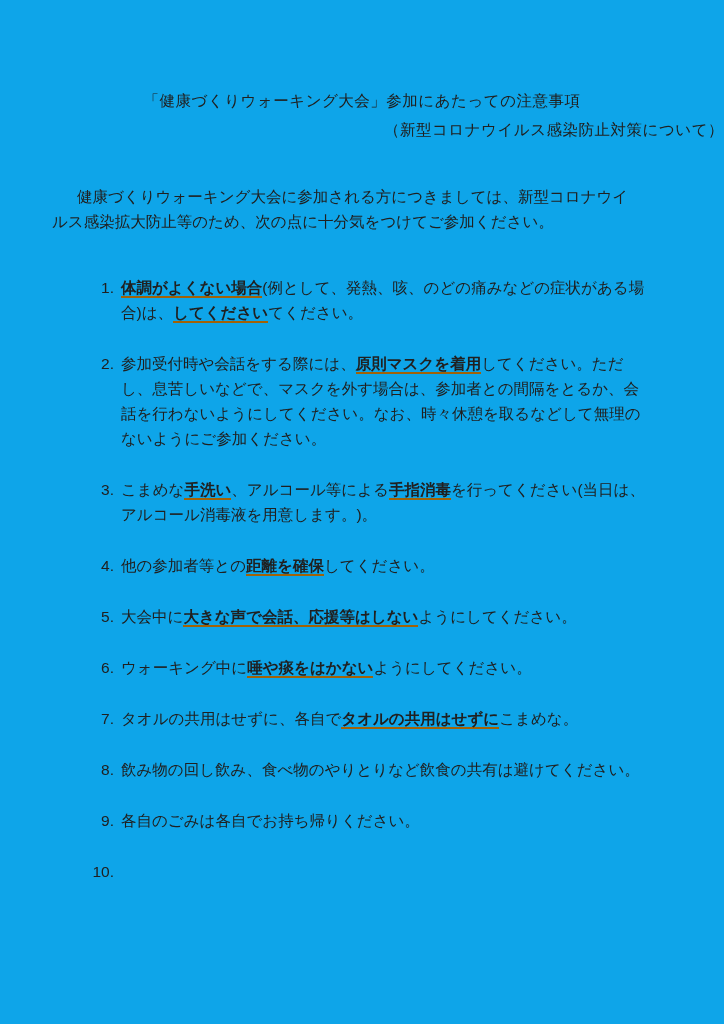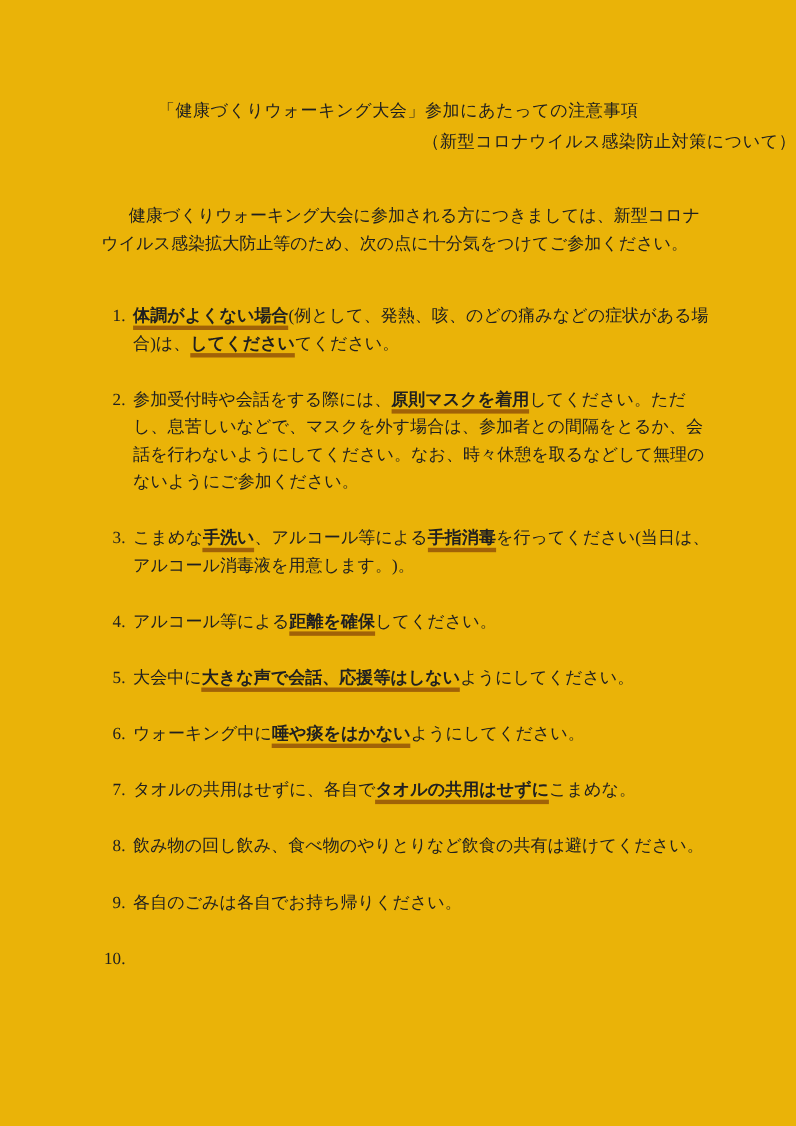--- a/index.html
+++ b/index.html
@@ -4,23 +4,23 @@
 <style>
   html, body {
     margin: 0;
     padding: 0;
     background: #ffffff;
   }
   .page {
     position: relative;
     width: 724px;
     height: 1024px;
-    background: #eab308;
+    background: #0ea5e9;
     color: #202020;
-    font-family: Liberation Serif, serif;
+    font-family: Liberation Sans, sans-serif;
     font-size: 15.5px;
     line-height: 25px;
     overflow: hidden;
     box-sizing: border-box;
   }
   .title1 {
     margin: 0;
     padding-top: 88px;
     text-align: center;
     font-size: 15.5px;
@@ -30,21 +30,21 @@
   }
   .title2 {
     margin: 4px 0 0 0;
     text-align: right;
     font-size: 15.5px;
     font-weight: normal;
     line-height: 25px;
     letter-spacing: 0.5px;
   }
   .intro {
-    margin: 42px 84px 0 92px;
+    margin: 42px 84px 0 52px;
     text-indent: 25px;
     text-align: left;
   }
   .notice-list {
     list-style: none;
     margin: 41px 0 0 0;
     padding: 0 74px 0 121px;
   }
   .notice-list li {
     position: relative;
@@ -52,35 +52,35 @@
   }
   .notice-list .num {
     position: absolute;
     left: -121px;
     top: 0;
     width: 114px;
     text-align: right;
   }
   .em {
     font-weight: bold;
-    border-bottom: 4px solid #a16207;
+    border-bottom: 2px solid #a16207;
   }
 </style>
 </head>
 <body>
 
 <div class="page">
   <h1 class="title1">「健康づくりウォーキング大会」参加にあたっての注意事項</h1>
   <h2 class="title2">（新型コロナウイルス感染防止対策について）</h2>
   <p class="intro">健康づくりウォーキング大会に参加される方につきましては、新型コロナウイルス感染拡大防止等のため、次の点に十分気をつけてご参加ください。</p>
   <ol class="notice-list">
       <li><span class="num">1.</span><span><span class="em">体調がよくない場合</span><span>(例として、発熱、咳、のどの痛みなどの症状がある場合)は、</span><span class="em">してください</span><span>てください。</span></span></li>
       <li><span class="num">2.</span><span><span>参加受付時や会話をする際には、</span><span class="em">原則マスクを着用</span><span>してください。ただし、息苦しいなどで、マスクを外す場合は、参加者との間隔をとるか、会話を行わないようにしてください。なお、時々休憩を取るなどして無理のないようにご参加ください。</span></span></li>
       <li><span class="num">3.</span><span><span>こまめな</span><span class="em">手洗い</span><span>、アルコール等による</span><span class="em">手指消毒</span><span>を行ってください(当日は、アルコール消毒液を用意します。)。</span></span></li>
-      <li><span class="num">4.</span><span><span>アルコール等による</span><span class="em">距離を確保</span><span>してください。</span></span></li>
+      <li><span class="num">4.</span><span><span>他の参加者等との</span><span class="em">距離を確保</span><span>してください。</span></span></li>
       <li><span class="num">5.</span><span><span>大会中に</span><span class="em">大きな声で会話、応援等はしない</span><span>ようにしてください。</span></span></li>
       <li><span class="num">6.</span><span><span>ウォーキング中に</span><span class="em">唾や痰をはかない</span><span>ようにしてください。</span></span></li>
       <li><span class="num">7.</span><span><span>タオルの共用はせずに、各自で</span><span class="em">タオルの共用はせずに</span><span>こまめな。</span></span></li>
       <li><span class="num">8.</span><span><span>飲み物の回し飲み、食べ物のやりとりなど飲食の共有は避けてください。</span></span></li>
       <li><span class="num">9.</span><span><span>各自のごみは各自でお持ち帰りください。</span></span></li>
       <li><span class="num">10.</span></li>
     </ol>
 </div>
 
 </body></html>

